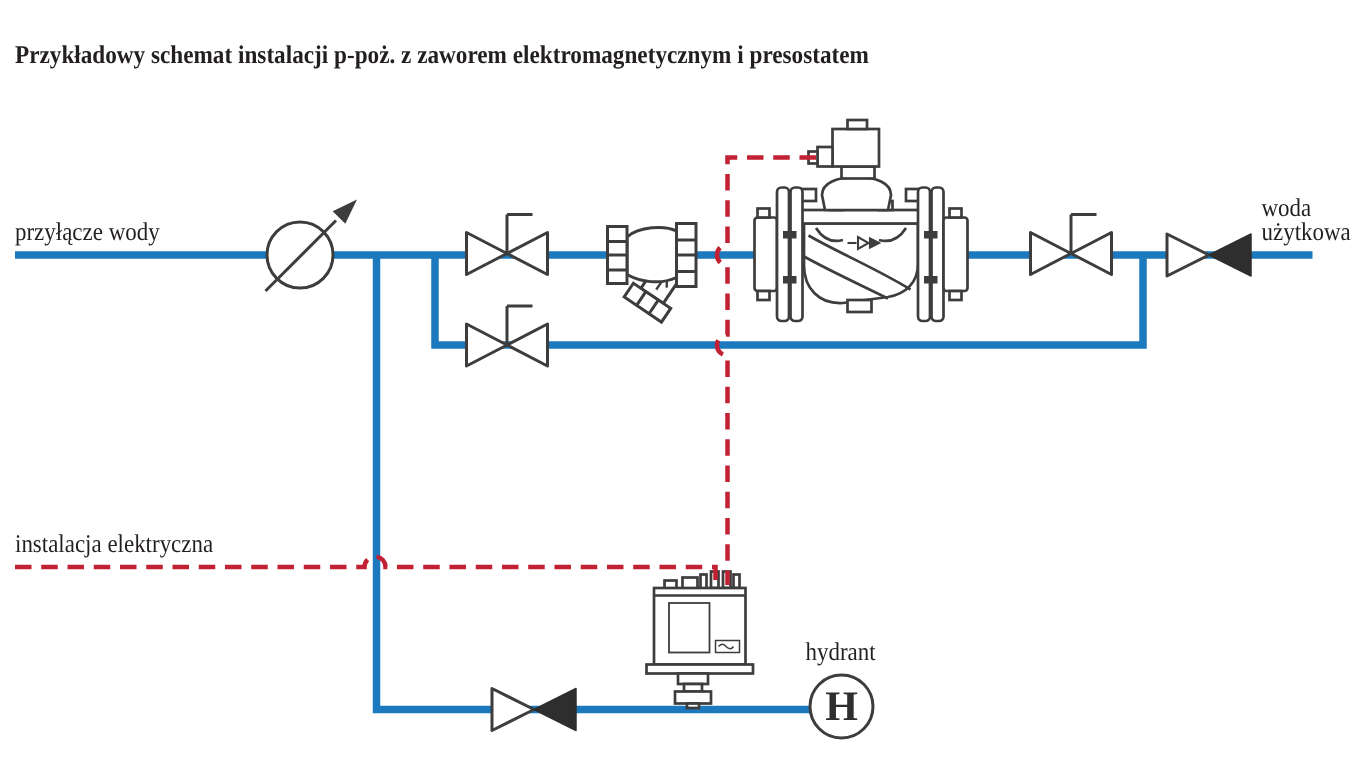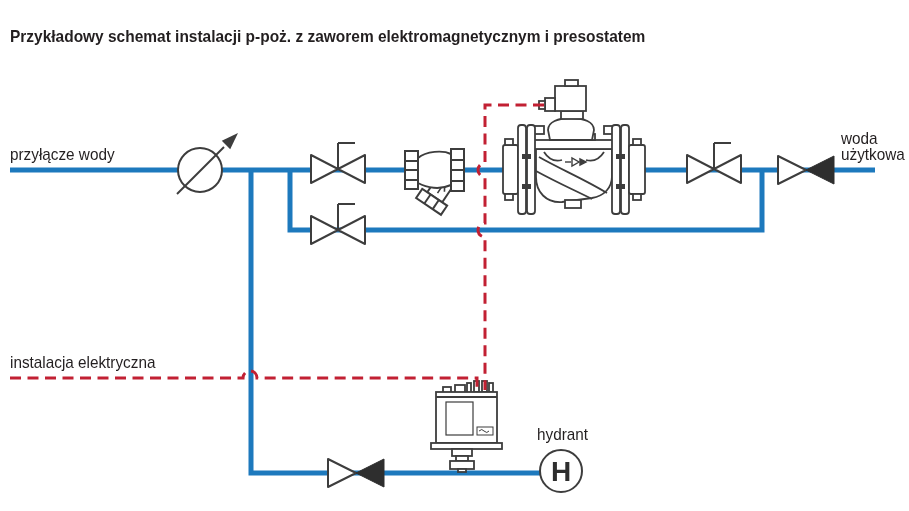--- a/index.html
+++ b/index.html
@@ -1,17 +1,17 @@
 <!DOCTYPE html>
 <html><head>
 <meta charset="utf-8">
 <style>
   html,body{margin:0;padding:0;background:#fff;}
   .page{position:relative;width:909px;height:511px;background:#fff;overflow:hidden;
-        font-family:Liberation Sans, sans-serif;color:#231f20;}
+        font-family:Liberation Serif, serif;color:#231f20;}
   .lbl{position:absolute;font-size:17px;line-height:16px;color:#231f20;
        white-space:nowrap;transform:scaleX(.9);transform-origin:0 0;}
   .title{position:absolute;left:10px;top:27px;font-size:17px;font-weight:700;
          white-space:nowrap;transform:scaleX(.91);transform-origin:0 0;}
   .hydrant-h{position:absolute;left:546px;top:456px;width:30px;text-align:center;
              font-size:28px;font-weight:600;color:#2e2e2e;transform:none;}
   svg{position:absolute;left:0;top:0;}
 </style>
 </head>
 <body>

